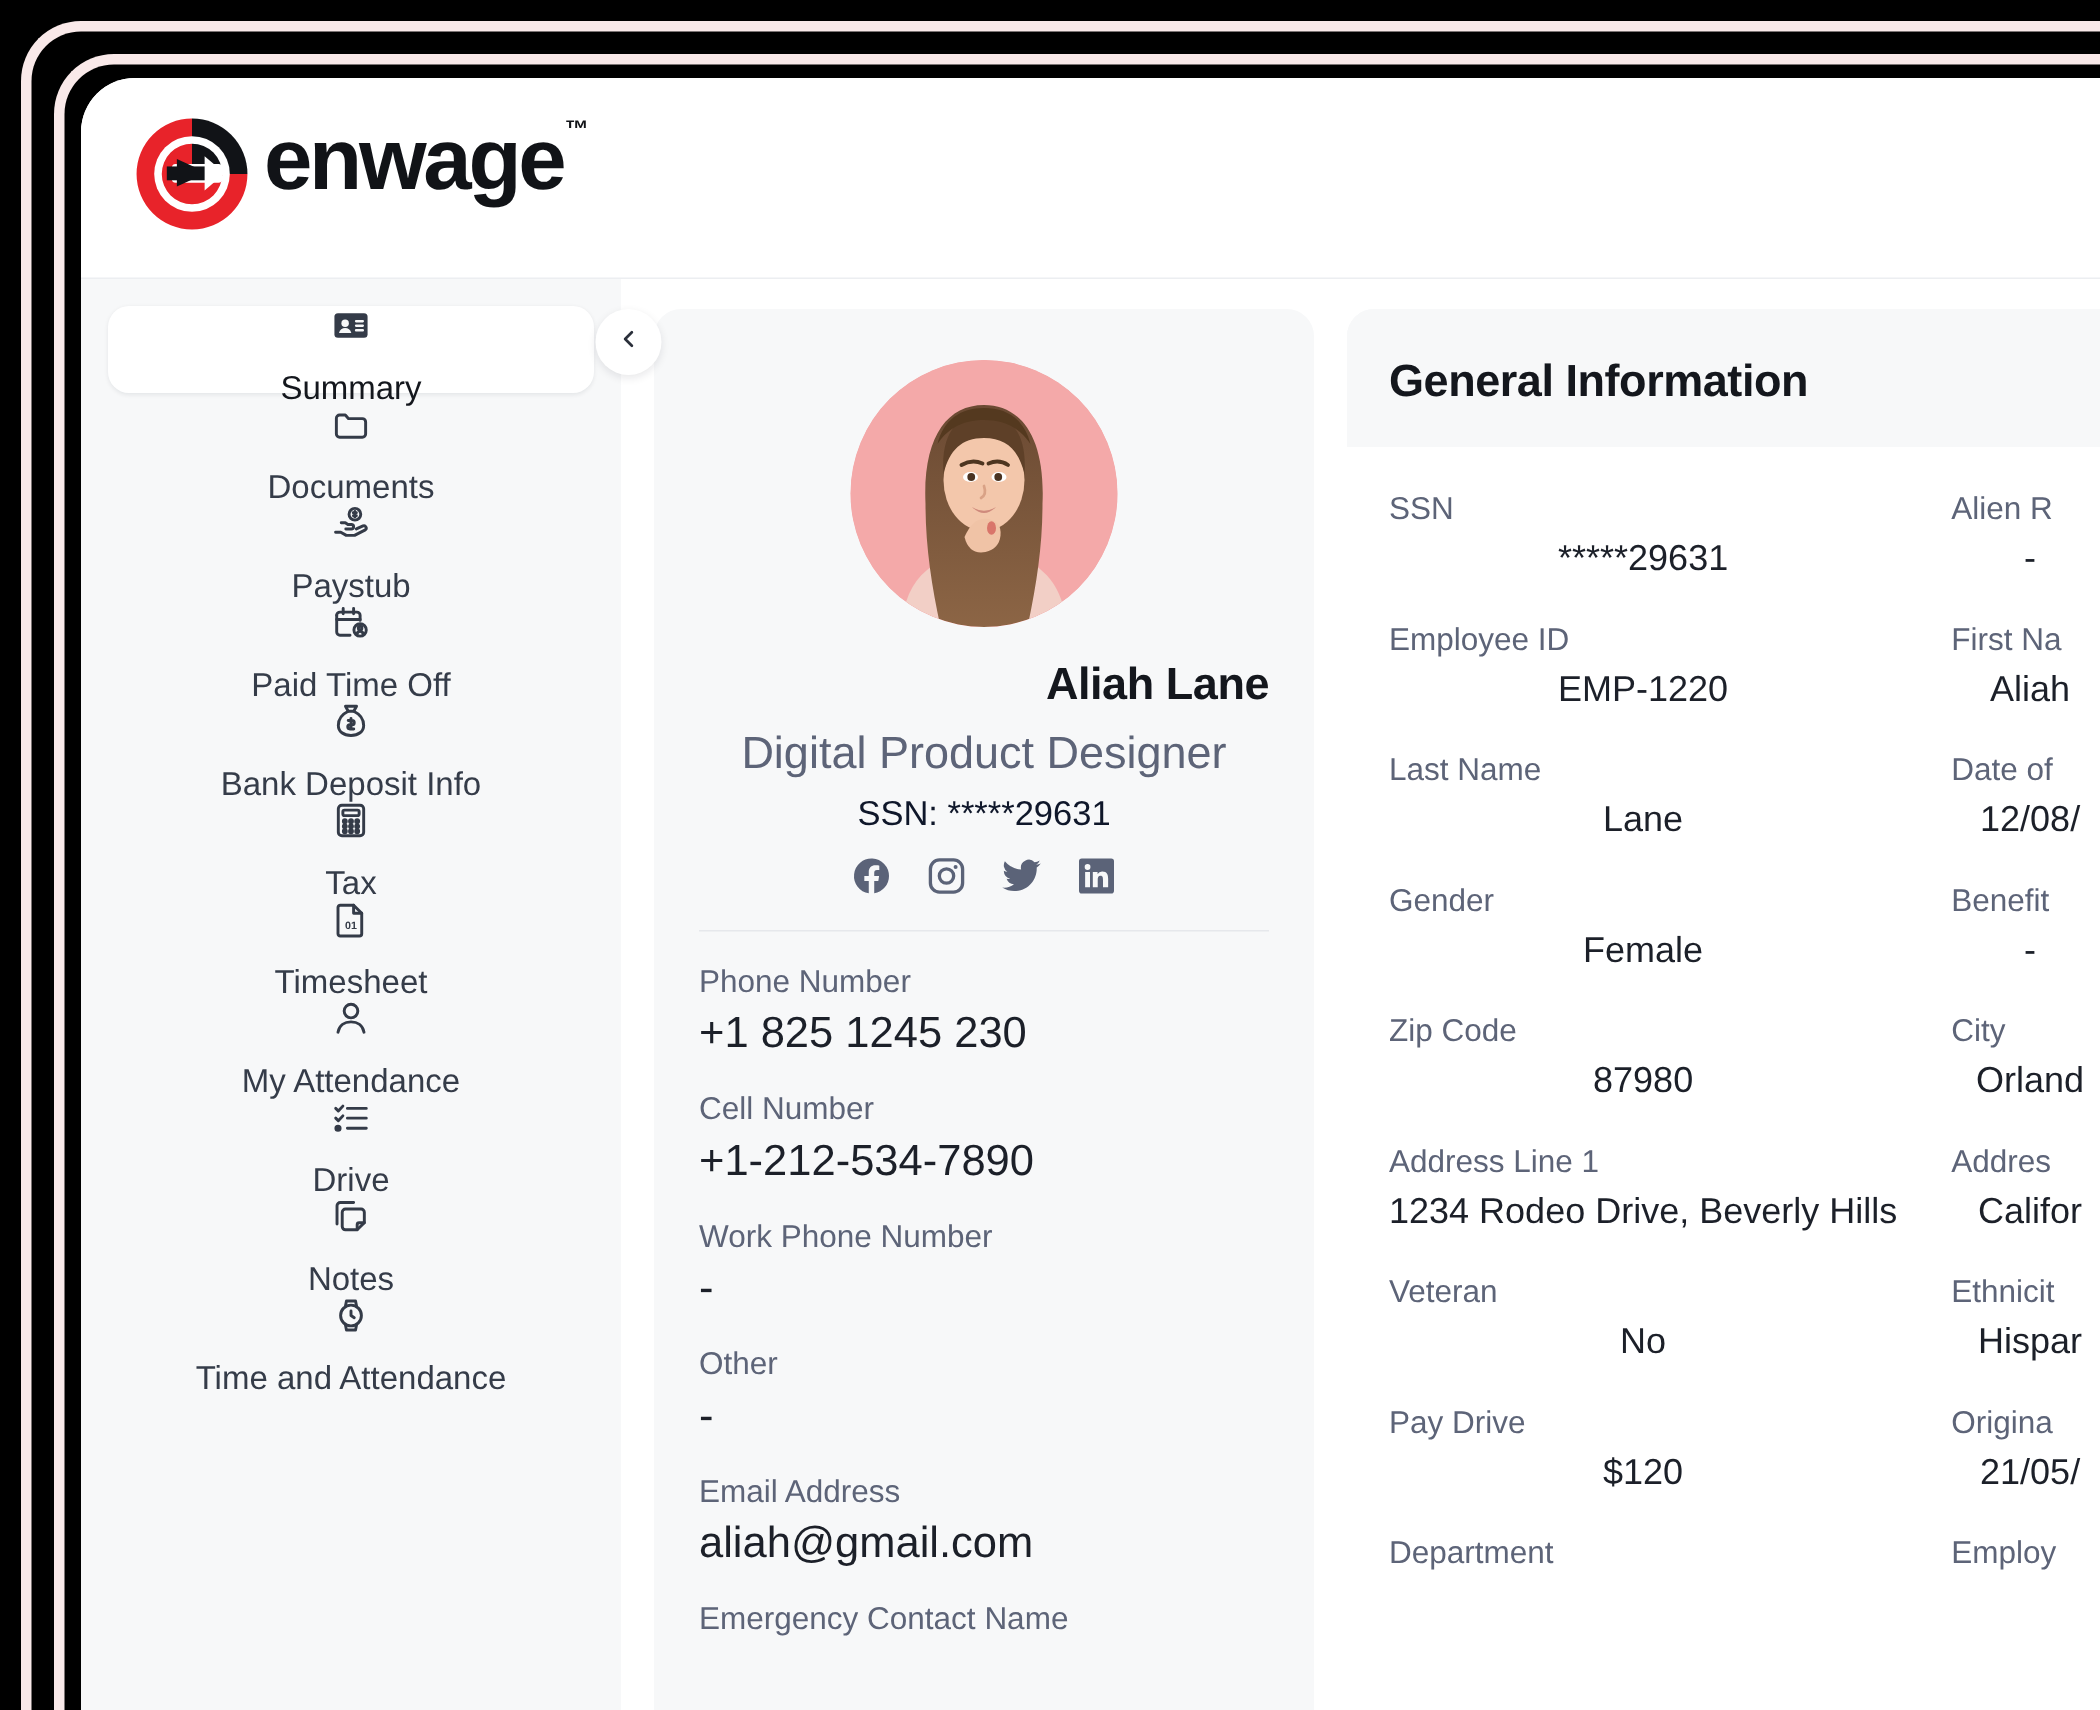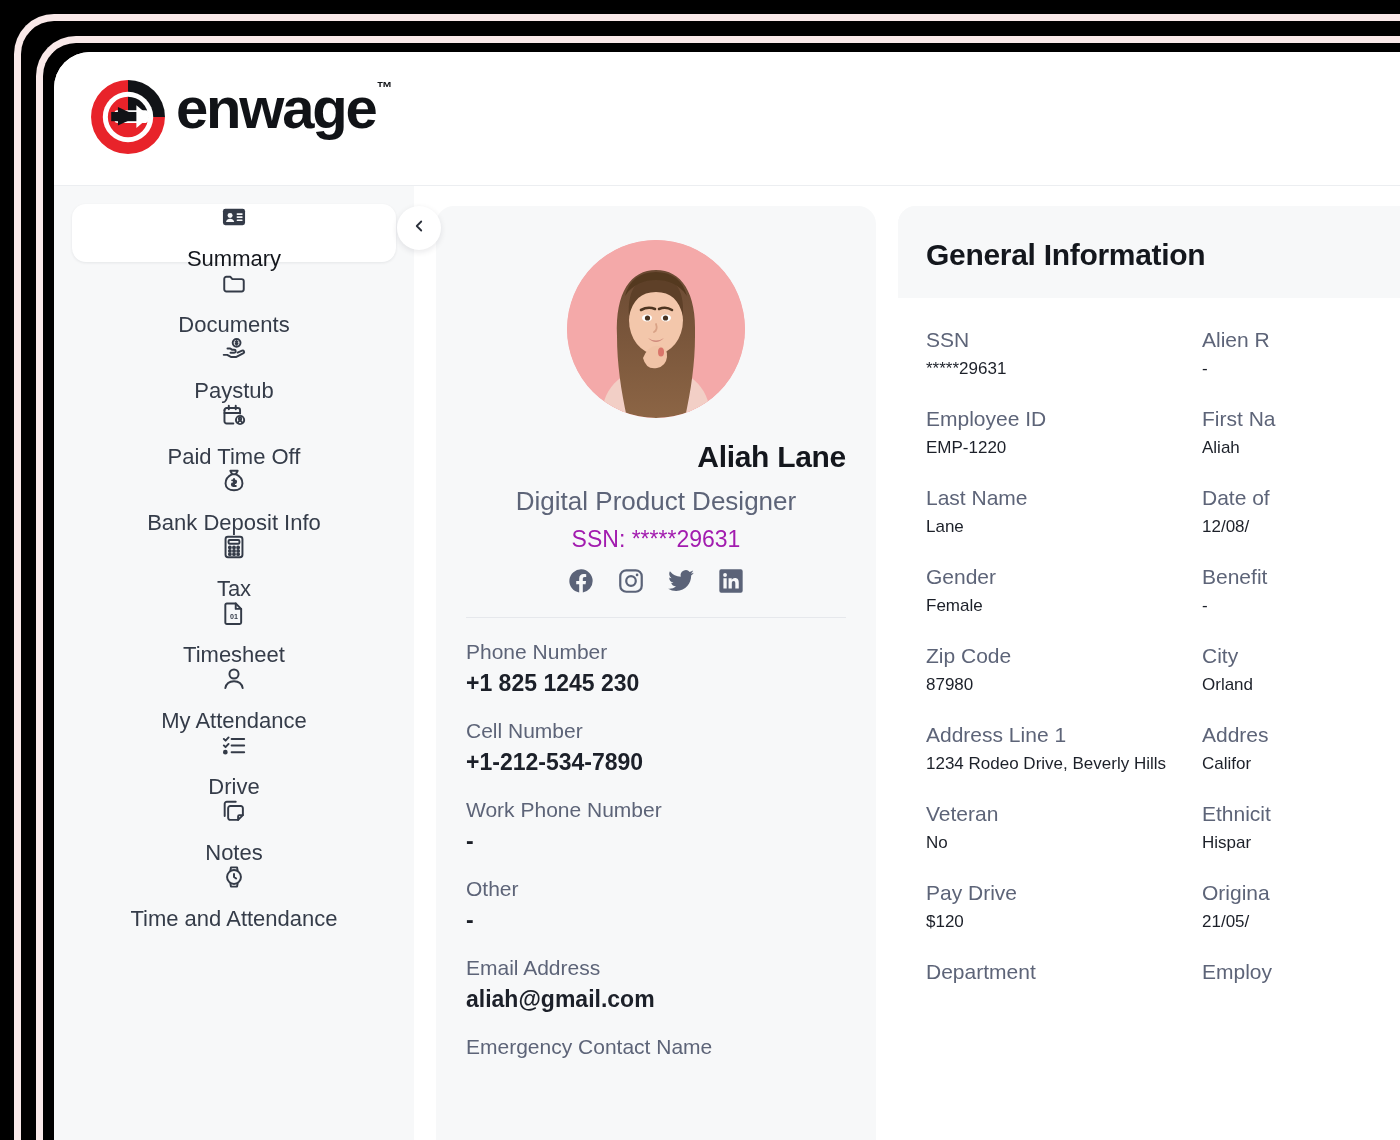--- a/index.html
+++ b/index.html
@@ -152,28 +152,28 @@
     margin-top: 22px;
     text-align: right;
     font-size: 30px;
     font-weight: 700;
     color: #14171d;
     letter-spacing: -.3px;
   }
   .profile-title {
     margin-top: 12px;
     text-align: center;
-    font-size: 26px;
+    font-size: 30px;
     color: #5d6478;
   }
   .profile-ssn {
     margin-top: 9px;
     text-align: center;
     font-size: 23px;
-    color: #a21caf;
+    color: #0f172a;
   }
   .socials {
     margin-top: 14px;
     display: flex;
     justify-content: center;
     gap: 22px;
     color: #5b6378;
   }
   .socials .sicon { cursor: pointer; display: flex; }
   .divider {
@@ -181,23 +181,22 @@
     height: 1px;
     background: #e6e8ec;
   }
   .field { margin-top: 22px; }
   .field-label {
     font-size: 21px;
     color: #5d6478;
     margin-bottom: 6px;
   }
   .field-value {
-    font-size: 23px;
+    font-size: 29px;
     color: #1c2029;
-    font-weight: bold;
   }
 
   
   .info-card {
     flex: 1;
     min-width: 0;
     padding: 0;
     overflow: hidden;
     display: flex;
     flex-direction: column;
@@ -223,23 +222,24 @@
     align-content: start;
   }
   .info-field { margin-bottom: 28px; }
   .info-label {
     font-size: 21px;
     color: #5d6478;
     margin-bottom: 7px;
     white-space: nowrap;
   }
   .info-value {
-    font-size: 17px;
+    font-size: 24px;
     color: #1c2029;
     white-space: nowrap;
+    text-align: center;
   }
 </style>
 </head>
 <body>
 
 <div class="frame-stack">
   <div class="frame f1"></div>
   <div class="frame f2"></div>
 </div>
 

